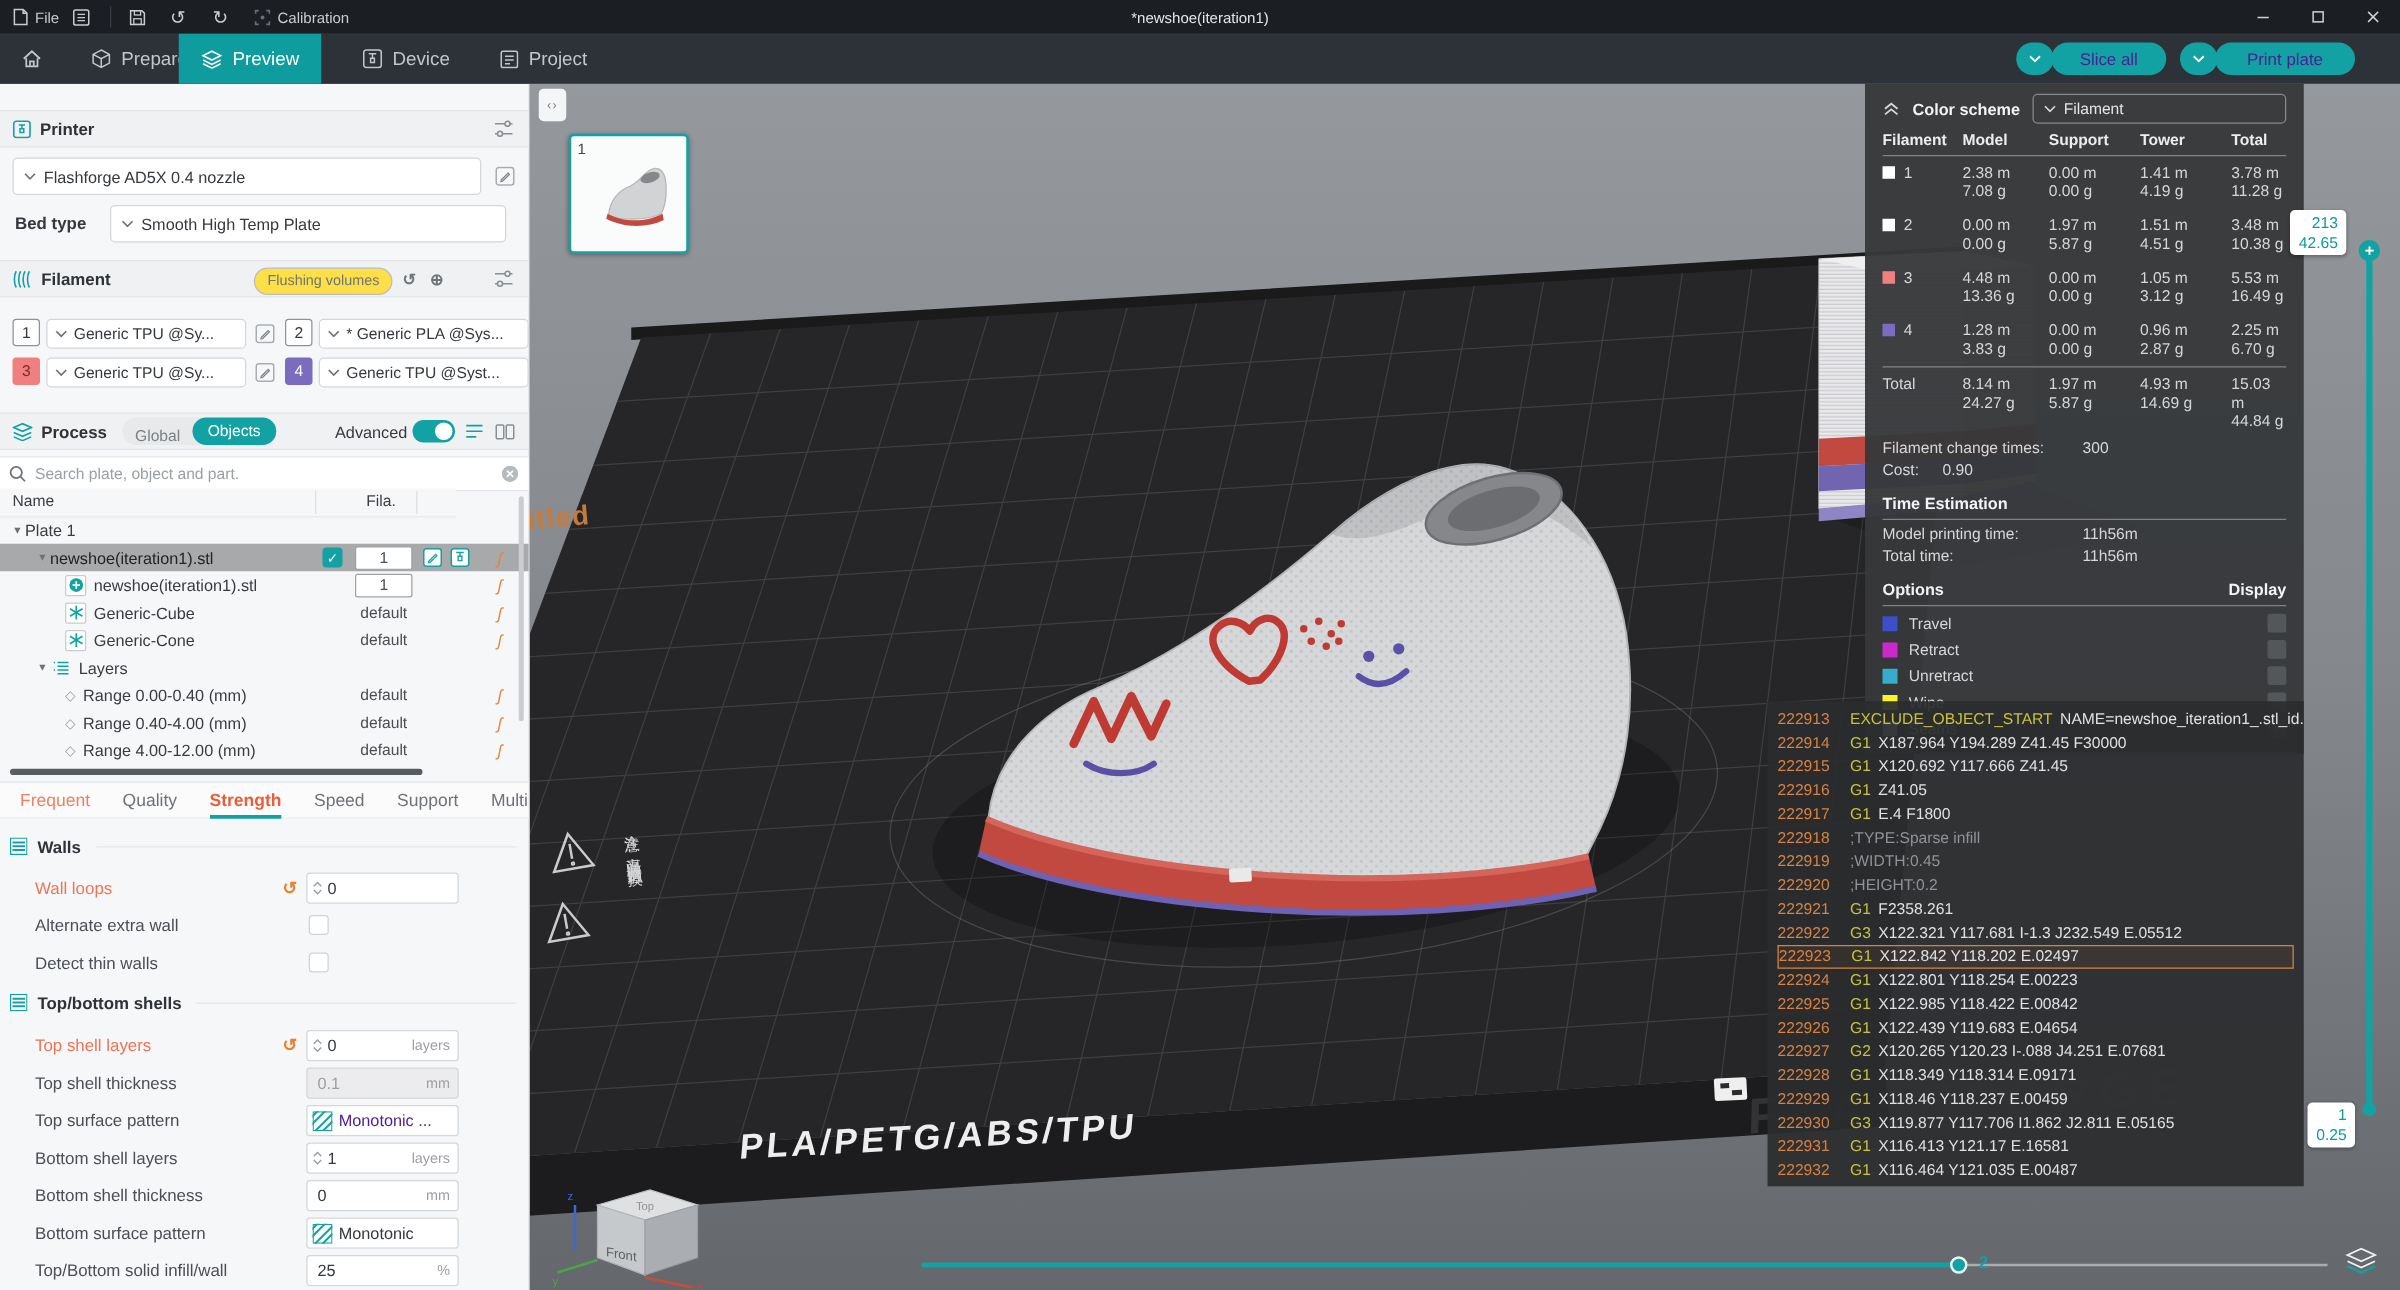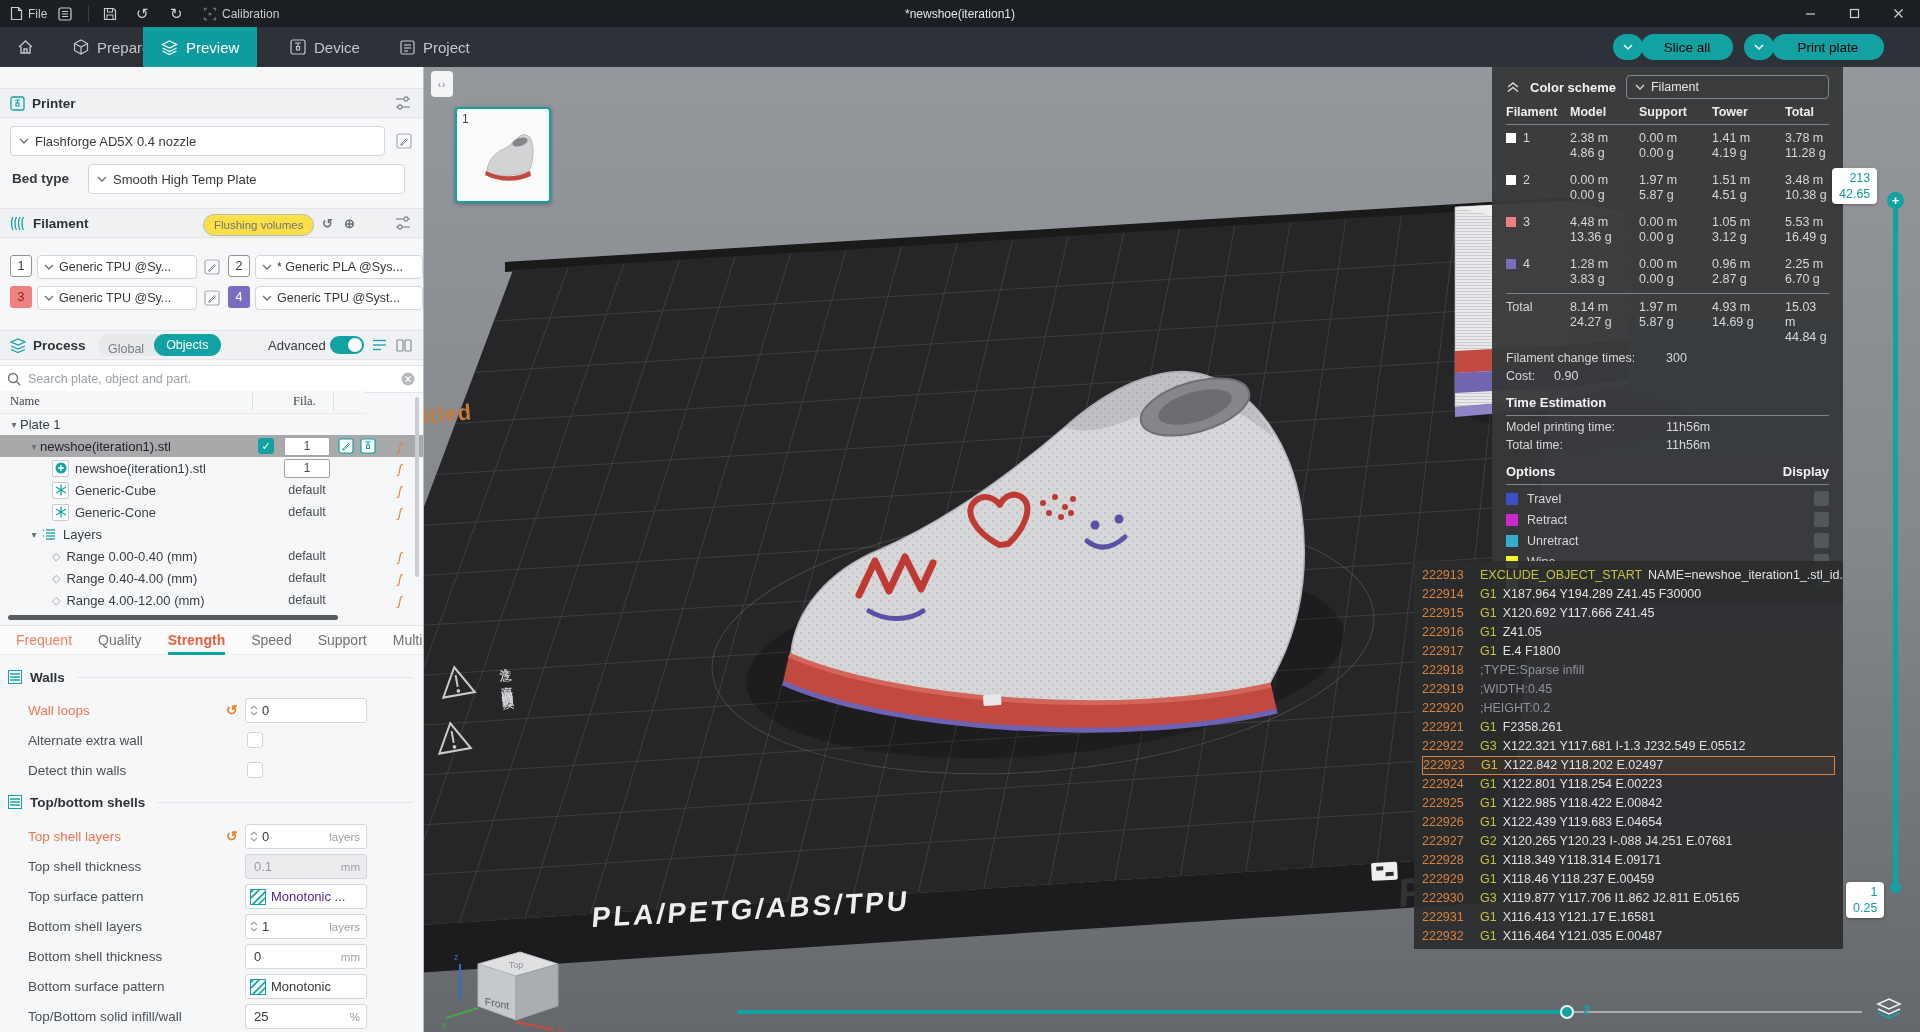--- a/index.html
+++ b/index.html
@@ -14,21 +14,21 @@
   #tb-title{position:absolute;left:760px;top:0;width:400px;height:27px;display:flex;align-items:center;justify-content:center;color:#e4e6e8;font-size:12px;}
   .win-btn{position:absolute;top:0;width:44px;height:27px;display:flex;align-items:center;justify-content:center;color:#cfd2d5;font-size:13px;}
   .tb-dis{color:#6a6f75;}
   .tb-ico svg{display:block;}
 
   
   #navbar{left:0;top:27px;width:1920px;height:40px;background:#2c3238;z-index:40;}
   .nav-tab{position:absolute;top:0;height:40px;display:flex;align-items:center;gap:8px;color:#c3c7cb;font-size:15px;padding:0 18px;}
   .nav-tab.active{background:#0e9c9e;color:#fff;}
   #nav-home{position:absolute;left:6px;top:0;width:38px;height:40px;display:flex;align-items:center;justify-content:center;color:#c3c7cb;}
-  .pill-btn{position:absolute;top:7px;height:26px;border-radius:13px;background:#12a2a3;color:#000000;font-size:13.5px;
+  .pill-btn{position:absolute;top:7px;height:26px;border-radius:13px;background:#12a2a3;color:#4c1d95;font-size:13.5px;
             display:flex;align-items:center;justify-content:center;}
   .pill-chev{position:absolute;top:7px;width:30px;height:26px;border-radius:13px;background:#12a2a3;display:flex;align-items:center;justify-content:center;}
 
   
   #leftpanel{left:0;top:67px;width:423px;height:965px;background:#f6f7f8;border-right:1px solid #b9bdc1;z-index:30;overflow:hidden;}
   .sec-head{position:absolute;left:0;width:423px;height:30px;background:#f0f1f3;border-top:1px solid #e2e4e7;border-bottom:1px solid #e2e4e7;
             display:flex;align-items:center;gap:7px;padding-left:10px;box-sizing:border-box;font-size:13.5px;font-weight:bold;color:#2f3338;}
   .combo{position:absolute;height:30px;background:#fff;border:1px solid #d3d6da;border-radius:4px;display:flex;align-items:center;gap:6px;
          padding:0 8px;box-sizing:border-box;font-size:13px;color:#35393e;}
   .lbl{font-size:13.5px;color:#35393e;}
@@ -39,21 +39,21 @@
   .slot-combo{height:24px;background:#fff;border:1px solid #d3d6da;border-radius:4px;display:flex;align-items:center;gap:5px;padding:0 6px;
               font-size:12.5px;color:#35393e;box-sizing:border-box;overflow:hidden;white-space:nowrap;}
   .seg{height:22px;border-radius:12px;background:#e7e9eb;display:flex;align-items:flex-end;font-size:12.5px;font-weight:normal;}
   .seg .on{background:#12a2a3;color:#fff;border-radius:12px;height:22px;display:flex;align-items:center;padding:0 12px;}
   .seg .off{color:#7a7f84;padding:0 10px;}
   .toggle{width:34px;height:18px;border-radius:9px;background:#12a2a3;position:relative;}
   .toggle i{position:absolute;right:2px;top:2px;width:14px;height:14px;border-radius:50%;background:#fff;}
   #searchrow{position:absolute;left:0;top:298px;width:423px;height:26px;background:#fff;border-bottom:1px solid #e2e4e7;border-top:1px solid #e2e4e7;}
   #searchrow input{position:absolute;left:26px;top:2px;width:360px;height:20px;border:none;outline:none;font-size:12.5px;color:#35393e;font-family:inherit;background:transparent;}
   #searchrow input::placeholder{color:#9aa0a6;}
-  #treehead{position:absolute;left:0;top:324px;width:365px;height:22px;font-size:12.5px;color:#3a3e43;background:#f6f7f8;border-bottom:1px solid #e7e9eb;font-family:Liberation Serif, serif;}
+  #treehead{position:absolute;left:0;top:324px;width:365px;height:22px;font-size:12.5px;color:#3a3e43;background:#f6f7f8;border-bottom:1px solid #e7e9eb;}
   .colsep{position:absolute;top:2px;width:1px;height:18px;background:#dcdfe2;}
   .trow{position:absolute;left:0;width:423px;height:22px;display:flex;align-items:center;font-size:13px;color:#383c41;}
   .trow.sel{background:#a7a9ab;color:#212326;}
   .chev{color:#6d7277;font-size:10px;width:12px;display:inline-block;text-align:center;}
   .tfila{position:absolute;left:283px;width:48px;text-align:center;font-size:12.5px;color:#4a4e53;}
   .tfila .box{display:inline-block;width:44px;height:17px;line-height:17px;background:#fff;border:1px solid #9fa3a7;border-radius:2px;}
   .tsquig{position:absolute;left:398px;color:#e8833a;font-size:13px;font-style:italic;}
   .tcheck{position:absolute;left:258px;top:3px;width:16px;height:16px;border-radius:3px;background:#12a2a3;color:#fff;font-size:11px;
           display:flex;align-items:center;justify-content:center;}
   .t-ic{display:inline-flex;width:17px;height:17px;border:1px solid #c9ccd0;background:#fff;border-radius:2px;align-items:center;justify-content:center;margin-right:6px;box-sizing:border-box;}
@@ -857,21 +857,21 @@
         <div>Support</div>
         <div>Tower</div>
         <div>Total</div>
       </div>
     <hr>
     <div id="stats-rows">
         <div class="grid5 frow">
           <div class="cell"><span class="swatch" style="background:#ffffff;"></span>1</div>
           <div class="cell">
             <div>2.38 m</div>
-            <div>4.86 g</div>
+            <div>7.08 g</div>
           </div>
           <div class="cell">
             <div>0.00 m</div>
             <div>0.00 g</div>
           </div>
           <div class="cell">
             <div>1.41 m</div>
             <div>4.19 g</div>
           </div>
           <div class="cell">

